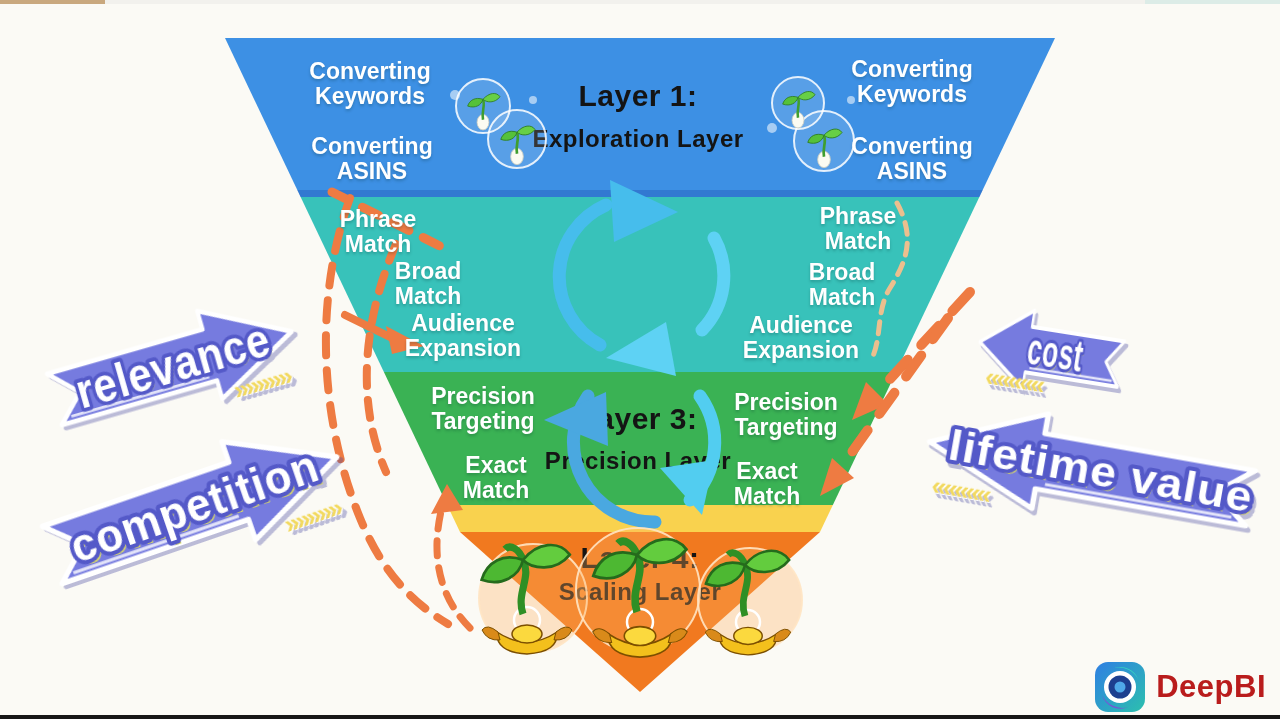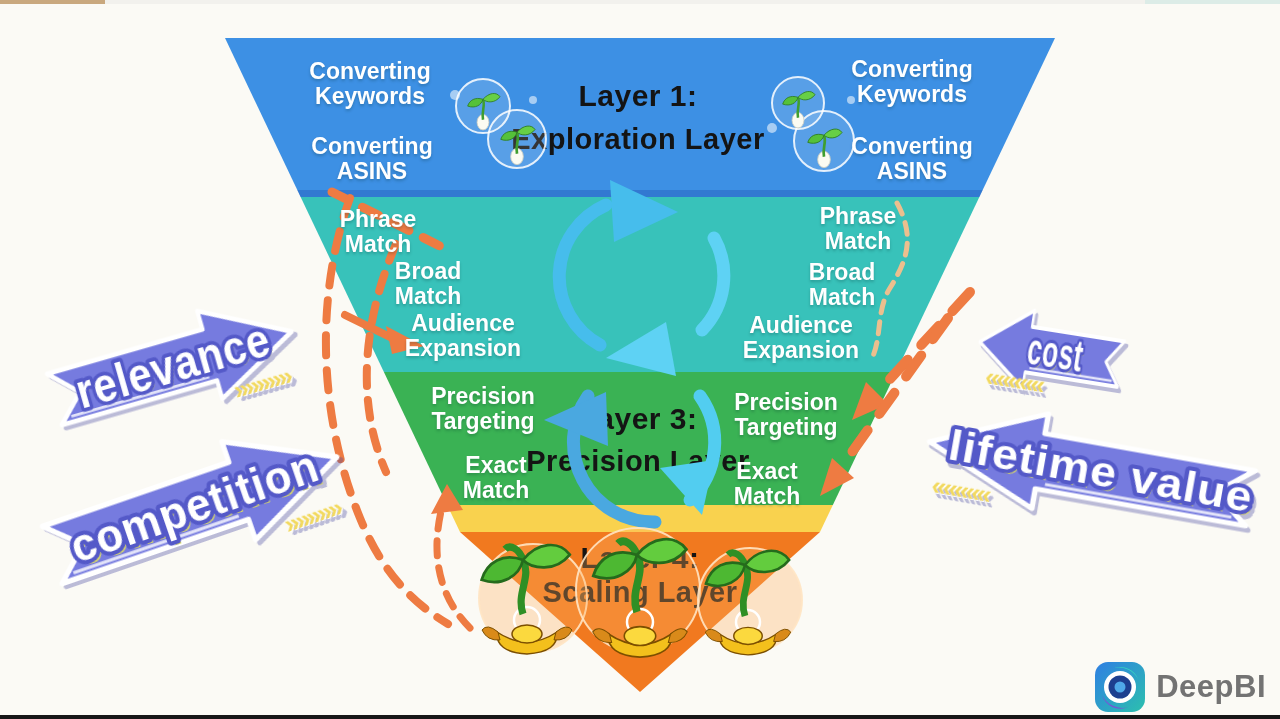--- a/index.html
+++ b/index.html
@@ -28,21 +28,21 @@
   .overlay { position:absolute; left:0; top:0; width:1280px; height:719px; pointer-events:none; }
   #svg-under { z-index:3; }
   #labels    { z-index:4; position:absolute; left:0; top:0; width:1280px; height:719px; pointer-events:none;}
   #svg-over  { z-index:5; }
   .dash { fill:none; stroke-linecap:round; }
 
   
   .ltitle, .lsub { position:absolute; transform:translate(-50%,-50%); color:#141414;
                    font-weight:700; white-space:nowrap; text-align:center; letter-spacing:.5px; }
   .ltitle { font-size:30px; }
-  .lsub   { font-size:29px; }
+  .lsub   { font-size:24px; }
   .wlabel { position:absolute; transform:translate(-50%,-50%); color:#ffffff; font-weight:700;
             font-size:23px; line-height:1.08; text-align:center;
             text-shadow:0 2px 3px rgba(0,45,45,.25); }
 
   
   .c-arrow { position:absolute; z-index:6; filter:drop-shadow(3px 4px 0 rgba(70,70,160,.35)); }
   .c-arrow svg { position:absolute; left:0; top:0; width:100%; height:100%; overflow:visible; }
   .c-arrow .arrow-text { font-weight:800; fill:#ffffff; paint-order:stroke; stroke:#5459c8;
             stroke-width:8px; stroke-linejoin:round; font-family:"Liberation Sans",sans-serif; letter-spacing:1px; }
   .c-arrow .arrow-text-shadow { font-weight:800; fill:#d9d96a; font-family:"Liberation Sans",sans-serif; letter-spacing:1px; }
@@ -236,14 +236,14 @@
           <stop offset="1" stop-color="#2cc0ae"></stop>
       </linearGradient>
     </defs>
     <rect x="1" y="1" width="50" height="50" rx="13" fill="url(#lg1)"></rect>
     <path d="M 8 34 A 19 19 0 0 0 34 46 A 22 22 0 0 1 8 34 Z" fill="#7b52d6"></path>
     <path d="M 44 18 A 19 19 0 0 0 20 7 A 22 22 0 0 1 44 18 Z" fill="#35d2c0"></path>
     <circle cx="26" cy="26" r="16" fill="#ffffff"></circle>
     <circle cx="26" cy="26" r="11.5" fill="#1d3f8f"></circle>
     <circle cx="26" cy="26" r="5.5" fill="#4fa8e8"></circle>
   </svg>
-  <span class="logo-text" style="color: #737373;">DeepBI</span>
+  <span class="logo-text" style="color: #b91c1c;">DeepBI</span>
 </div>
 
 </body></html>

